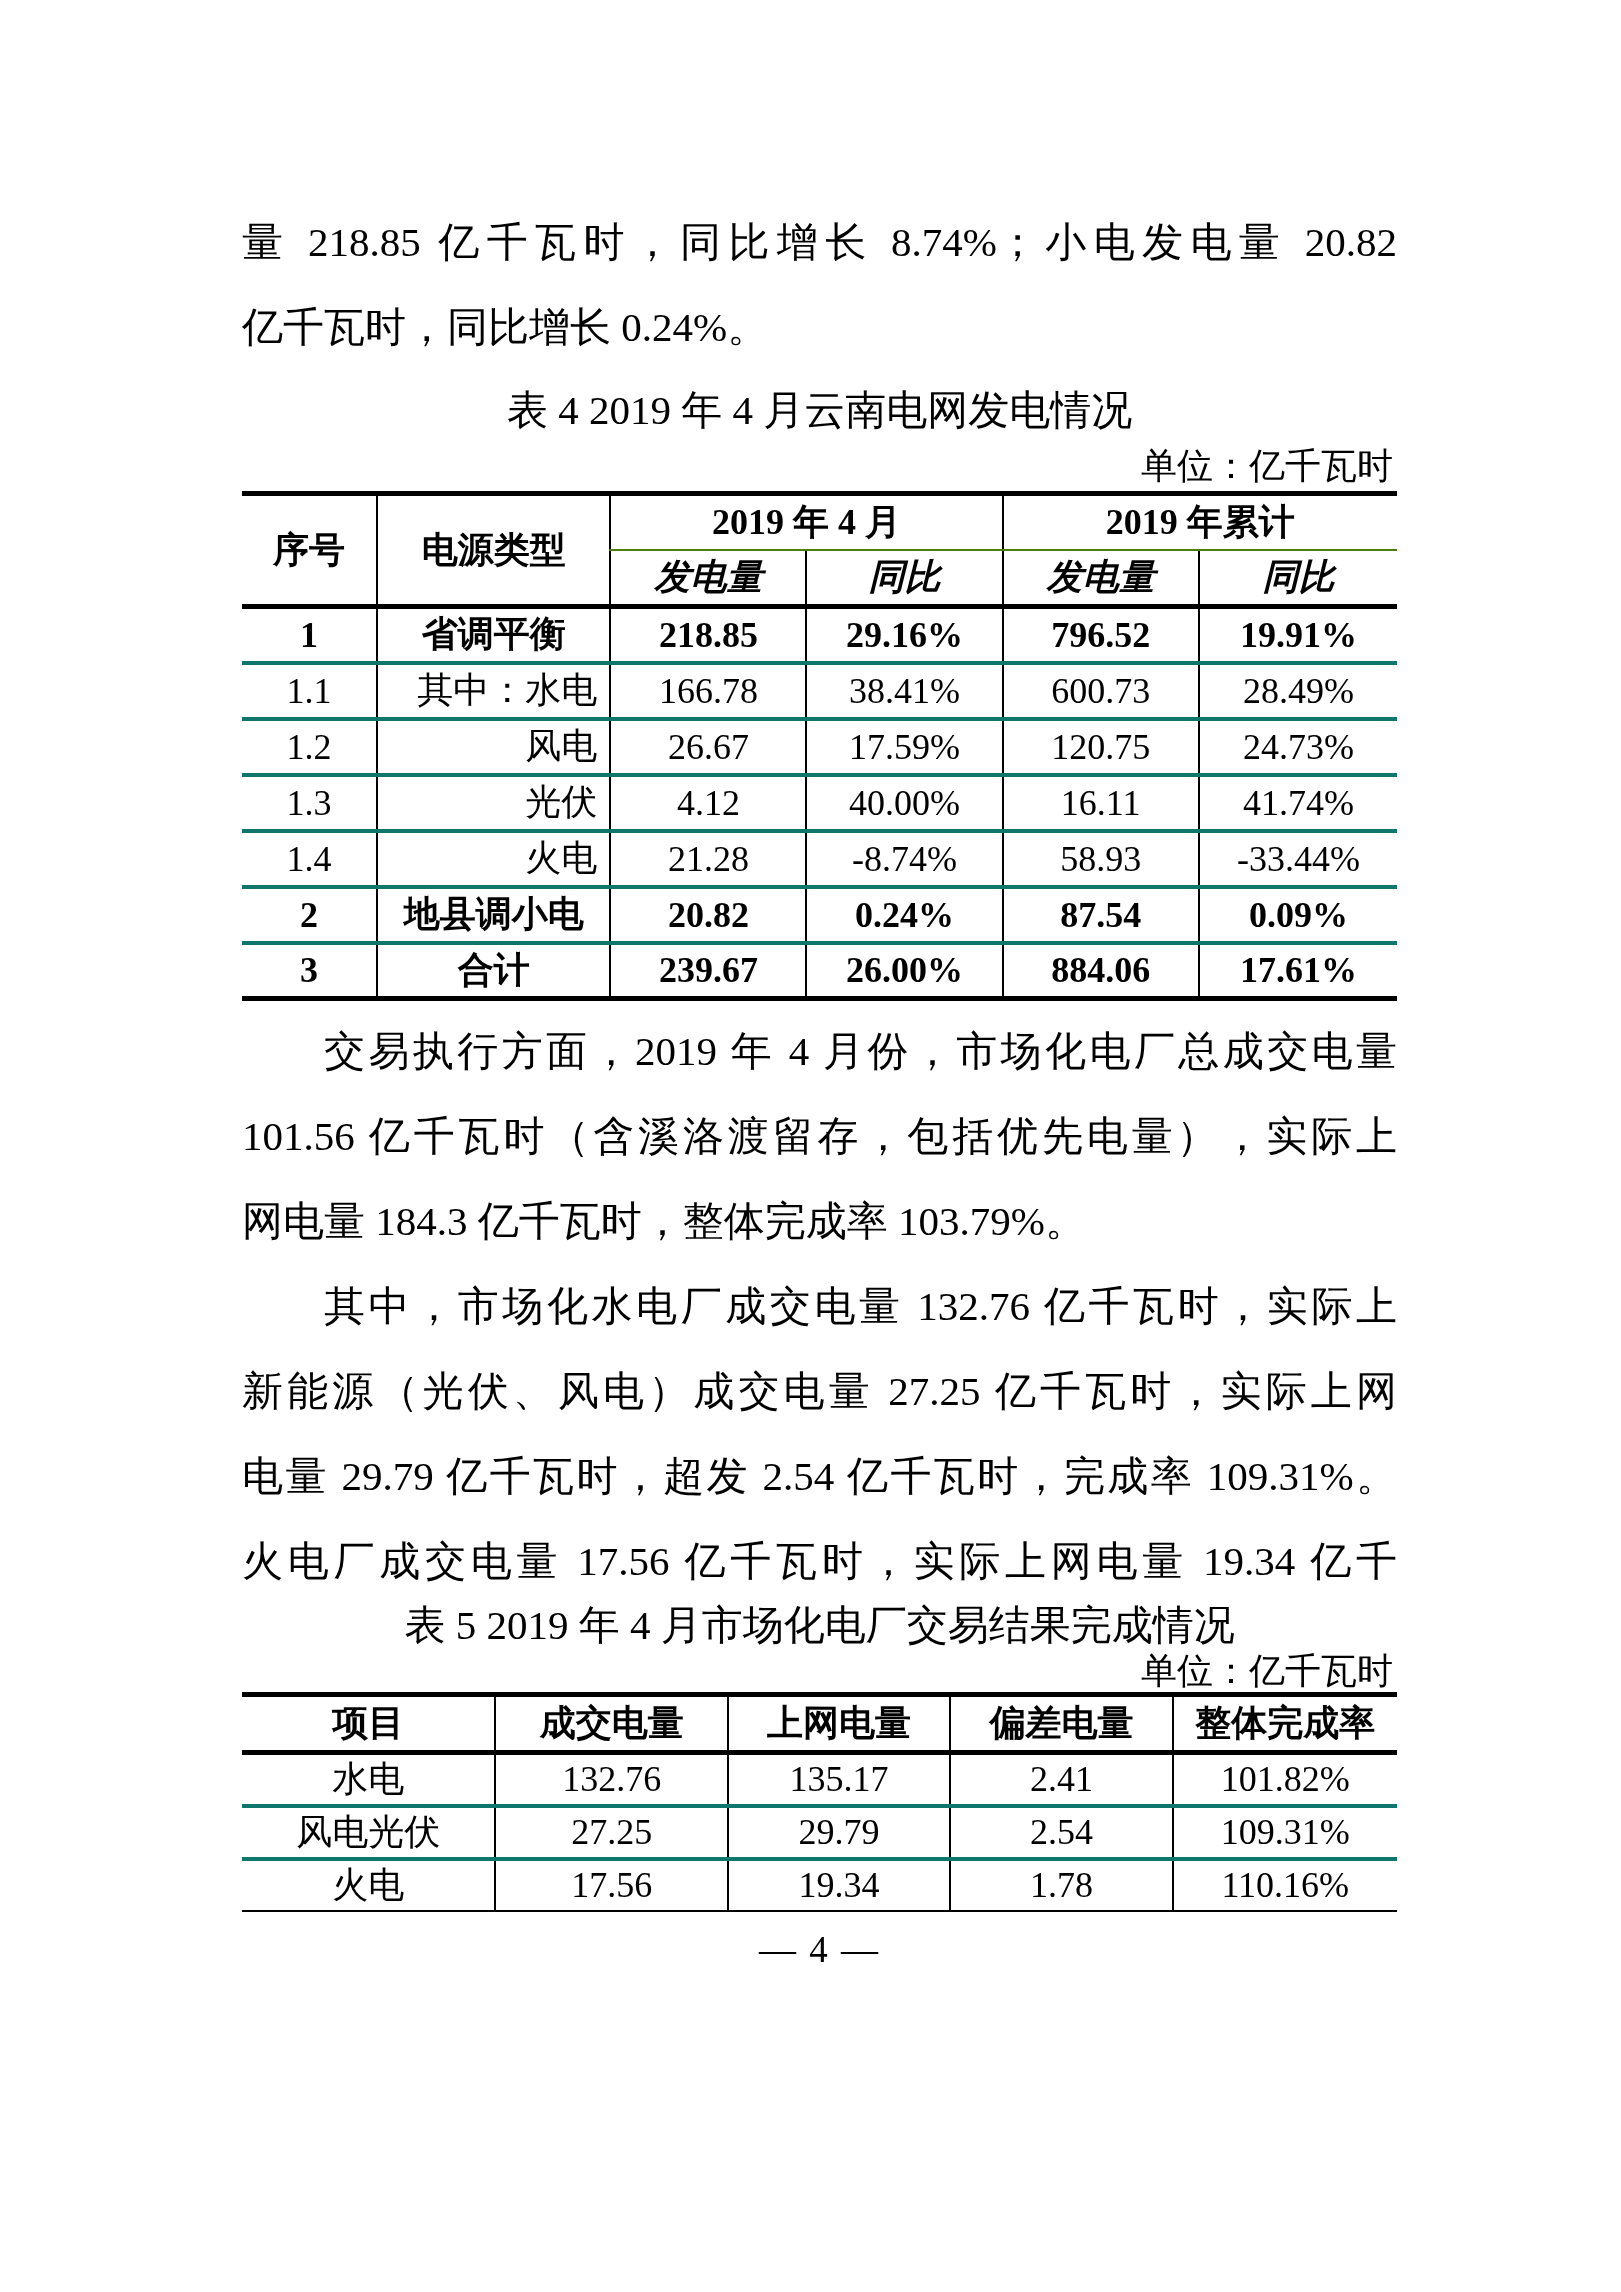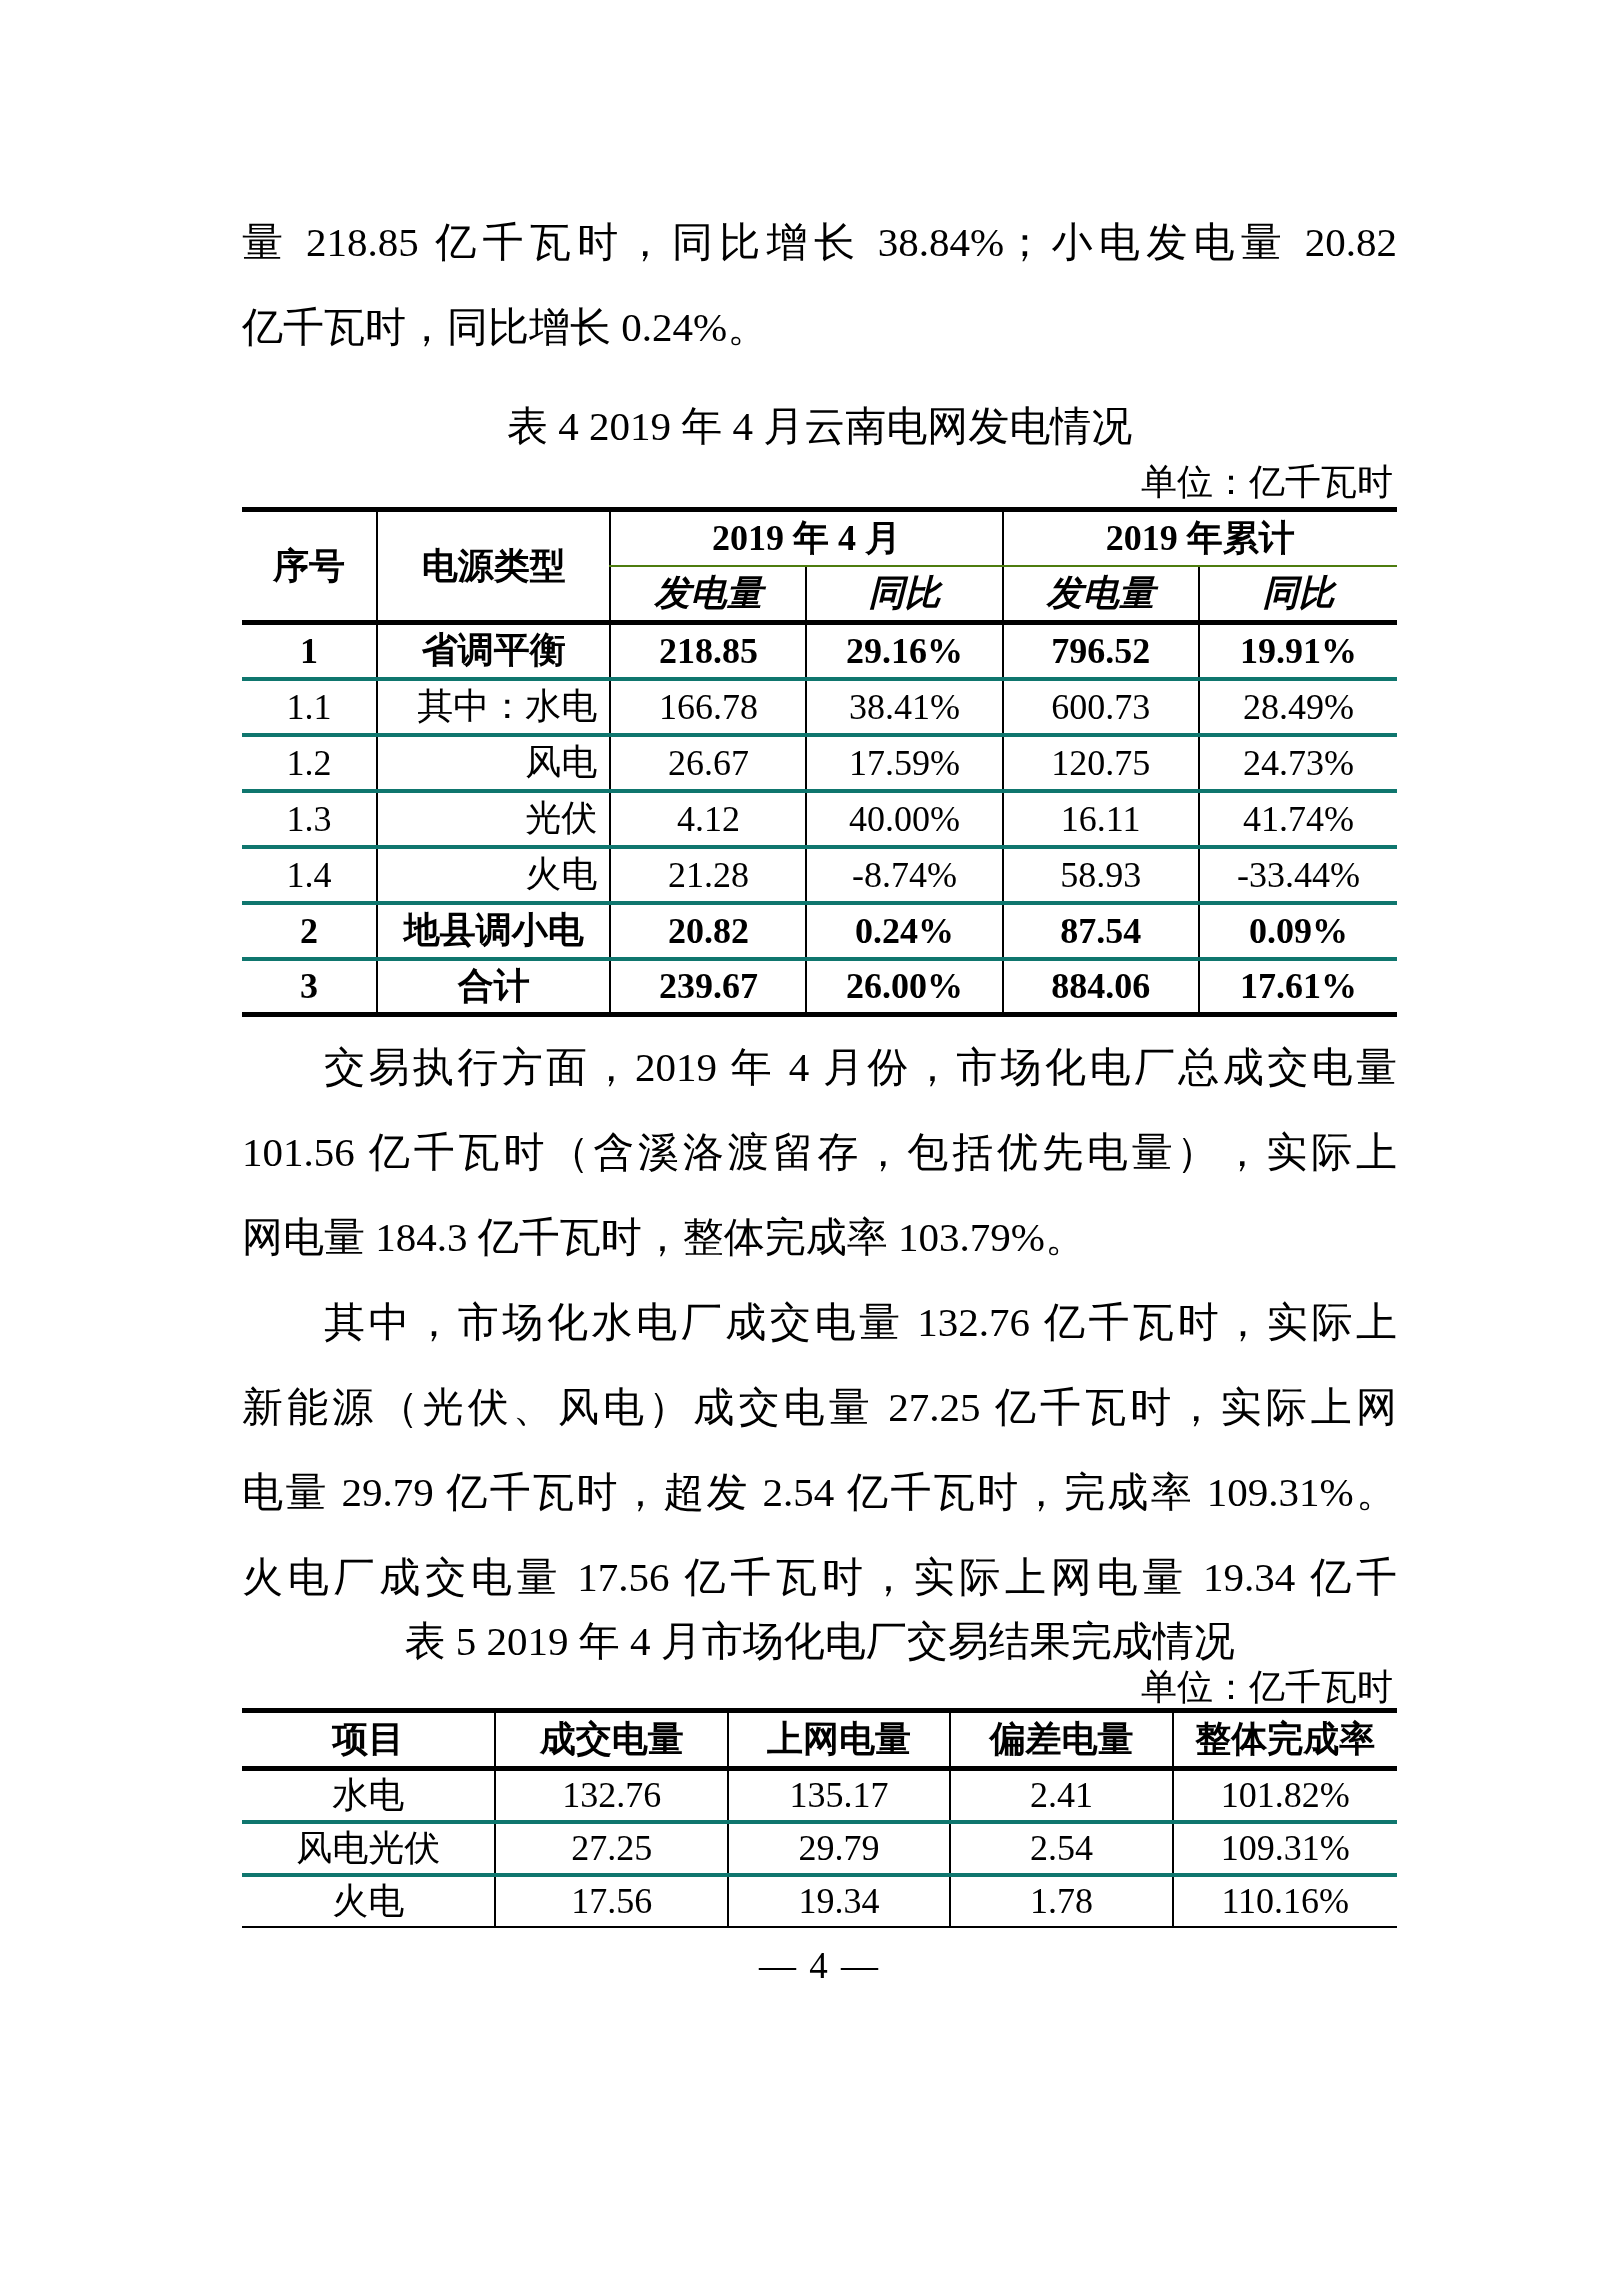--- a/index.html
+++ b/index.html
@@ -14,21 +14,21 @@
 
   .line {
     font-size: 41px; line-height: 85px;
     text-align: justify; text-justify: inter-character;
   }
   .line.fill { text-align-last: justify; }
   .line.indent { text-indent: 82px; }
 
   .doc-title {
     font-size: 41px; line-height: 63px;
-    text-align: center; margin-top: 25px;
+    text-align: center; margin-top: 9px;
   }
   .unit-line {
     font-size: 36px; line-height: 49px;
     text-align: right; padding-right: 3.9px;
   }
   .doc-title.t5 { margin-top: -3.9px; line-height: 51px; }
   .unit-line.t5 { line-height: 41px; }
 
   table {
     border-collapse: collapse; table-layout: fixed;
@@ -57,21 +57,21 @@
     text-align: center; font-size: 37px; line-height: 43px;
     margin-top: 15.7px; letter-spacing: 2px;
   }
 </style>
 </head>
 <body>
 
 <div class="page">
   <div class="content">
 
-    <div class="line fill">量 218.85 亿千瓦时，同比增长 38.84%；小电发电量 20.82</div>
+    <div class="line fill">量 218.85 亿千瓦时，同比增长 8.74%；小电发电量 20.82</div>
     <div class="line">亿千瓦时，同比增长 0.24%。</div>
 
     <div class="doc-title">表 4  2019 年 4 月云南电网发电情况</div>
     <div class="unit-line">单位：亿千瓦时</div>
 
     <table id="t4">
       <colgroup>
         <col style="width:135px">
           <col style="width:233px">
           <col style="width:196px">

